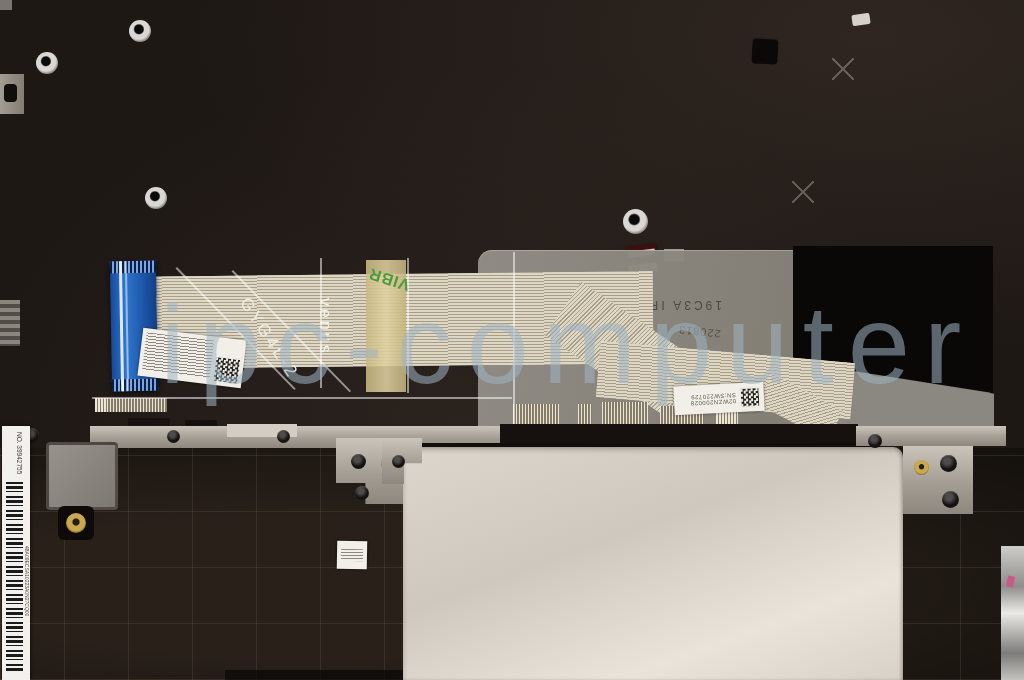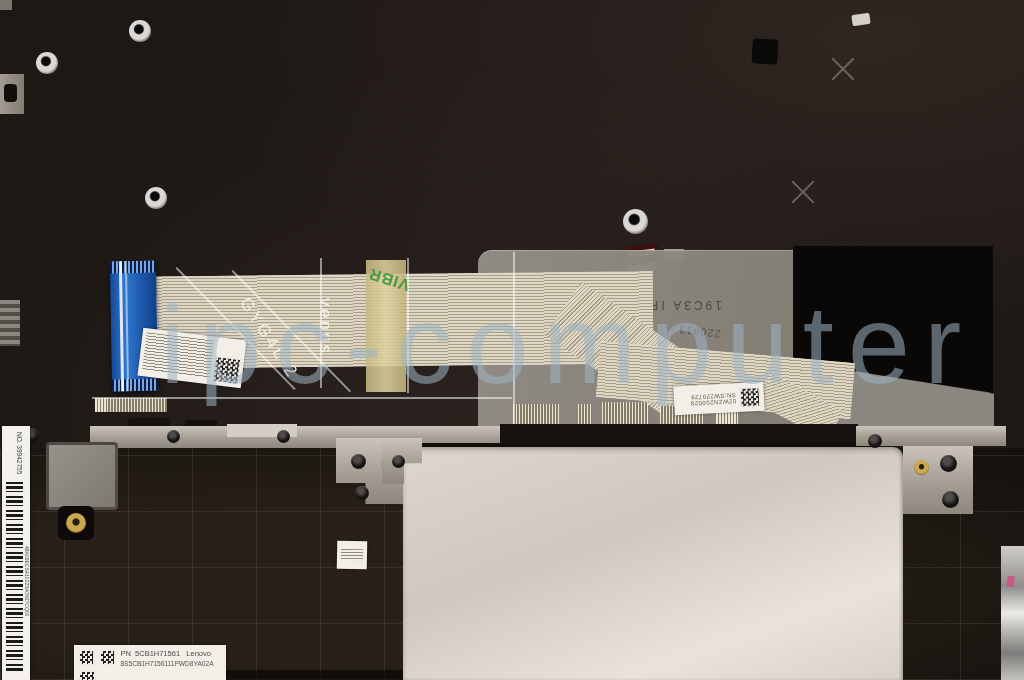--- a/index.html
+++ b/index.html
@@ -155,35 +155,20 @@
   <div class="abs screwb" style="left:942px;top:491px;width:17px;height:17px;"></div>
 
   <div class="abs" style="left:46px;top:442px;width:66px;height:62px;background:linear-gradient(135deg,#97928b,#7d7871);border:3px solid rgba(35,28,24,.55);border-radius:4px;"></div>
   <div class="abs" style="left:58px;top:506px;width:36px;height:34px;background:#0d0a09;border-radius:6px;"></div>
   <div class="abs screwg" style="left:66px;top:513px;width:20px;height:20px;"></div>
 
   <div class="abs whitelabel" style="left:337px;top:541px;width:30px;height:28px;transform:rotate(1deg);">
     <div class="abs hair" style="left:4px;top:8px;width:22px;height:12px;"></div>
   </div>
 
-  <div class="abs whitelabel" style="left:74px;top:645px;width:152px;height:35px;display:flex;align-items:flex-start;padding:4px 3px 0 4px;box-sizing:border-box;">
-    <div style="margin-right:4px;">
-      <div class="qr" style="width:13px;height:13px;display:inline-block;"></div>
-      <div class="qr" style="width:13px;height:13px;display:inline-block;"></div>
-      <div class="qr" style="width:14px;height:14px;"></div>
-    </div>
-    <div style="line-height:10px;">
-      <div style="font-size:7.5px;color:#4c4a46;">
-        <span>PN</span>&nbsp;
-        <span>5CB1H71561</span>&nbsp;&nbsp;
-        <span>Lenovo</span>
-      </div>
-      <div style="font-size:6.6px;color:#55534e;">8S5CB1H7156111PWD8YA02A</div>
-    </div>
-  </div>
 
   <div class="abs" style="left:2px;top:426px;width:28px;height:254px;background:#f3f1ed;box-shadow:1px 0 3px rgba(0,0,0,.5);">
     <span class="abs vtext" style="left:21px;top:6px;font-size:6.5px;color:#3c3a36;transform:rotate(90deg);">NO. 39942755</span>
     <div class="abs" style="left:4px;top:56px;width:17px;height:190px;background:repeating-linear-gradient(180deg,#1b1b1a 0 2px,#f3f1ed 2px 4px,#1b1b1a 4px 7px,#f3f1ed 7px 9px,#1b1b1a 9px 10px,#f3f1ed 10px 14px);"></div>
     <span class="abs vtext" style="left:28px;top:120px;font-size:5px;color:#4a4843;transform:rotate(90deg);">48A09ECSA10223A0N27CQ00</span>
   </div>
 
   <div class="abs" style="left:1001px;top:546px;width:23px;height:134px;background:linear-gradient(180deg,#cfcdc9,#908e8c 30%,#eceae6 50%,#7e7c7a 80%,#c5c3bf);"></div>
   <div class="abs" style="left:1007px;top:576px;width:7px;height:11px;background:#c75a86;transform:rotate(10deg);"></div>
 

